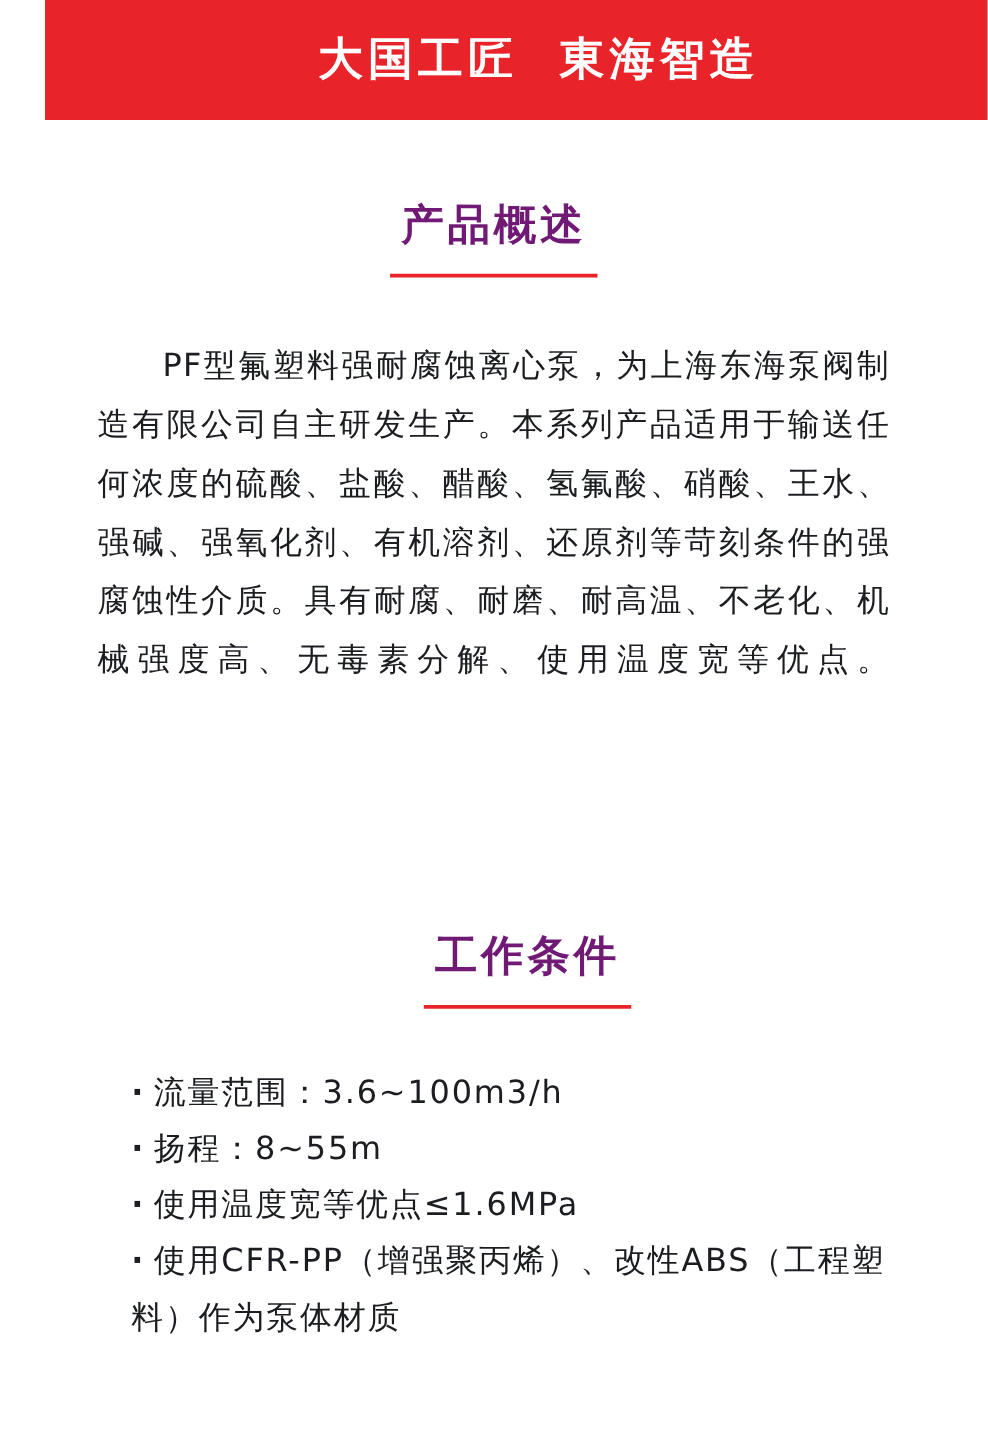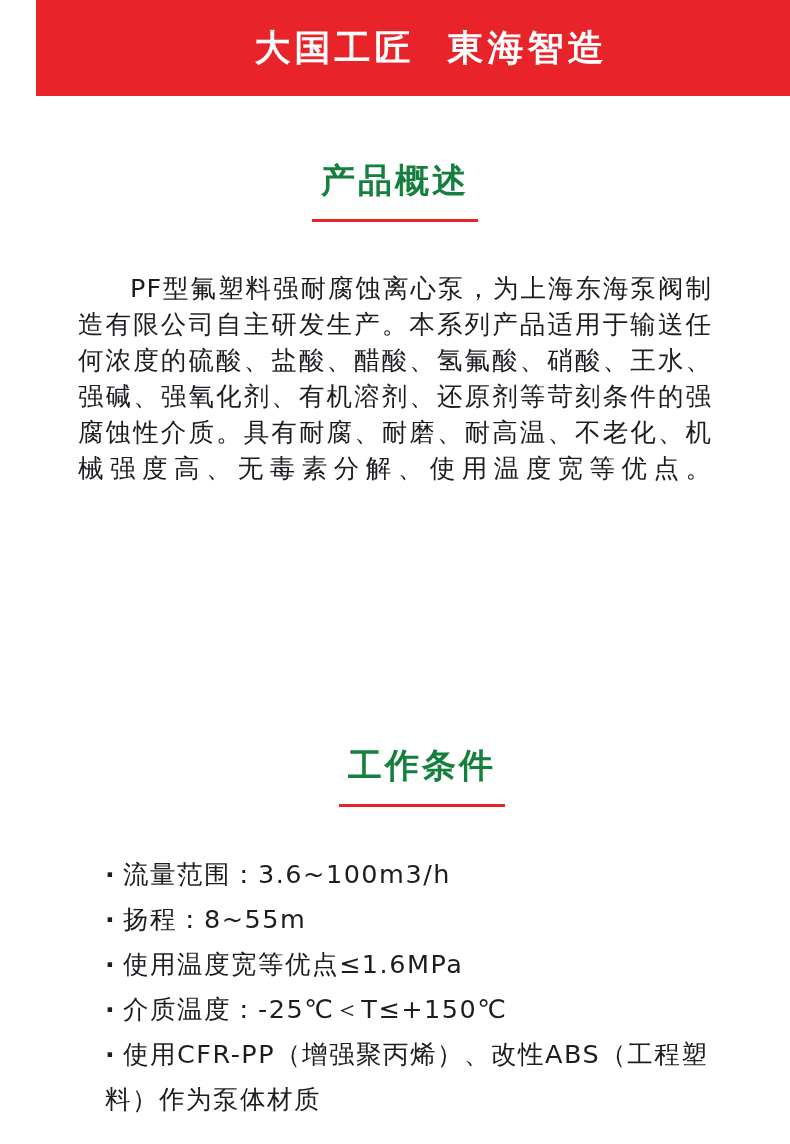--- a/index.html
+++ b/index.html
@@ -52,37 +52,37 @@
     width: 790px;
   }
   .section-head {
     text-align: center;
   }
   .section-title {
     display: inline-block;
     font-size: 34px;
     font-weight: bold;
     letter-spacing: 3px;
-    color: #15803d;
+    color: #701a75;
     line-height: 1.2;
     font-family: "DejaVu Sans", "Liberation Sans", sans-serif;
   }
   .section-rule {
     width: 166px;
     height: 3px;
     background: #e8242a;
     margin: 18px auto 0 auto;
   }
 
   
   .overview-body {
     margin: 0;
     padding: 0 78px;
     font-size: 25.5px;
-    line-height: 36px;
+    line-height: 47px;
     color: #1b1d21;
     text-align: justify;
     text-align-last: justify;
     letter-spacing: 1px;
     text-indent: 52px;
     font-family: "DejaVu Sans", "Liberation Sans", sans-serif;
   }
 
   
   .cond-list {
@@ -125,18 +125,17 @@
 
   <div class="section" style="top: 745px; padding-left: 27px;">
     <div class="section-head">
       <div class="section-title">工作条件</div>
       <div class="section-rule"></div>
     </div>
     <ul class="cond-list" style="margin-top: 45px;">
       <li class="cond-item">流量范围：3.6~100m3/h</li>
       <li class="cond-item">扬程：8~55m</li>
       <li class="cond-item">使用温度宽等优点≤1.6MPa</li>
-      <li class="cond-item">介质温度：-25℃＜T≤+150℃</li>
       <li class="cond-item">使用CFR-PP（增强聚丙烯）、改性ABS（工程塑料）作为泵体材质</li>
     </ul>
   </div>
 
 </div>
 
 </body></html>

